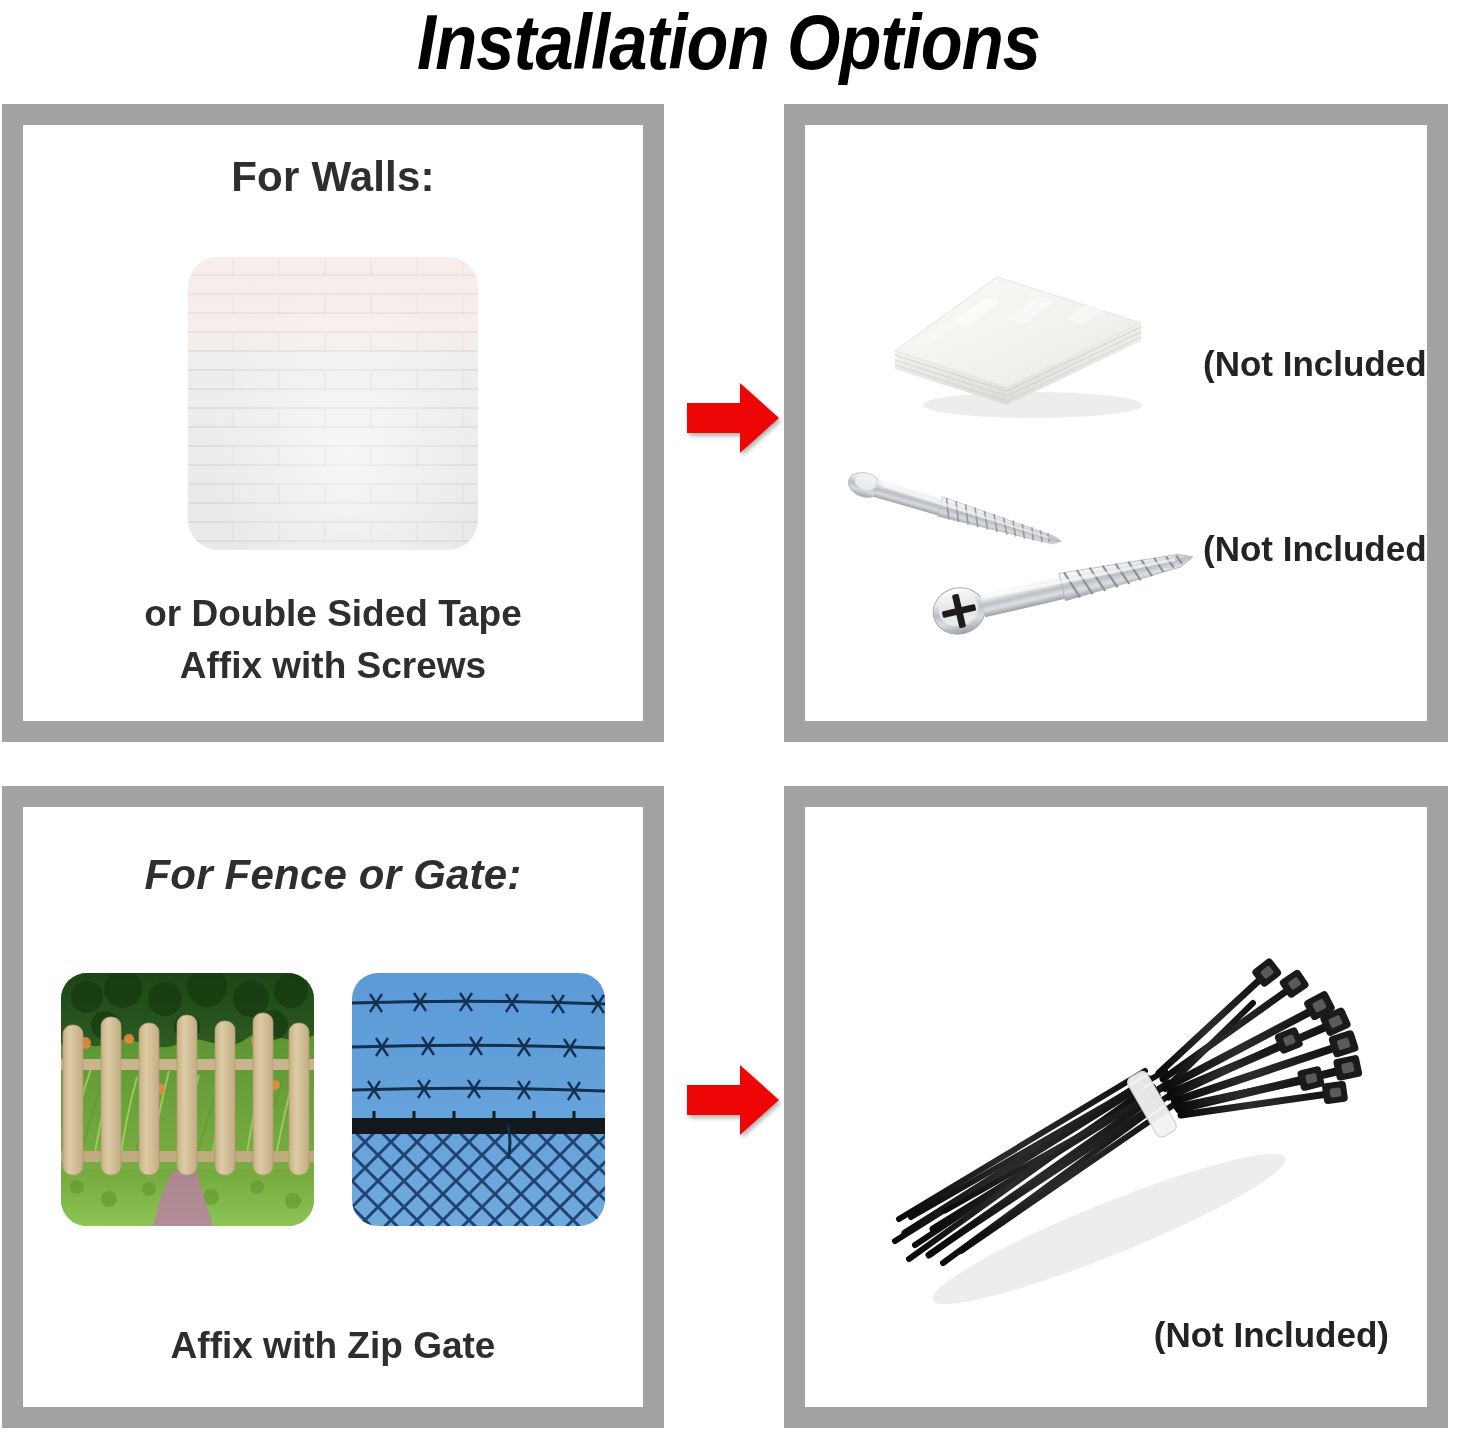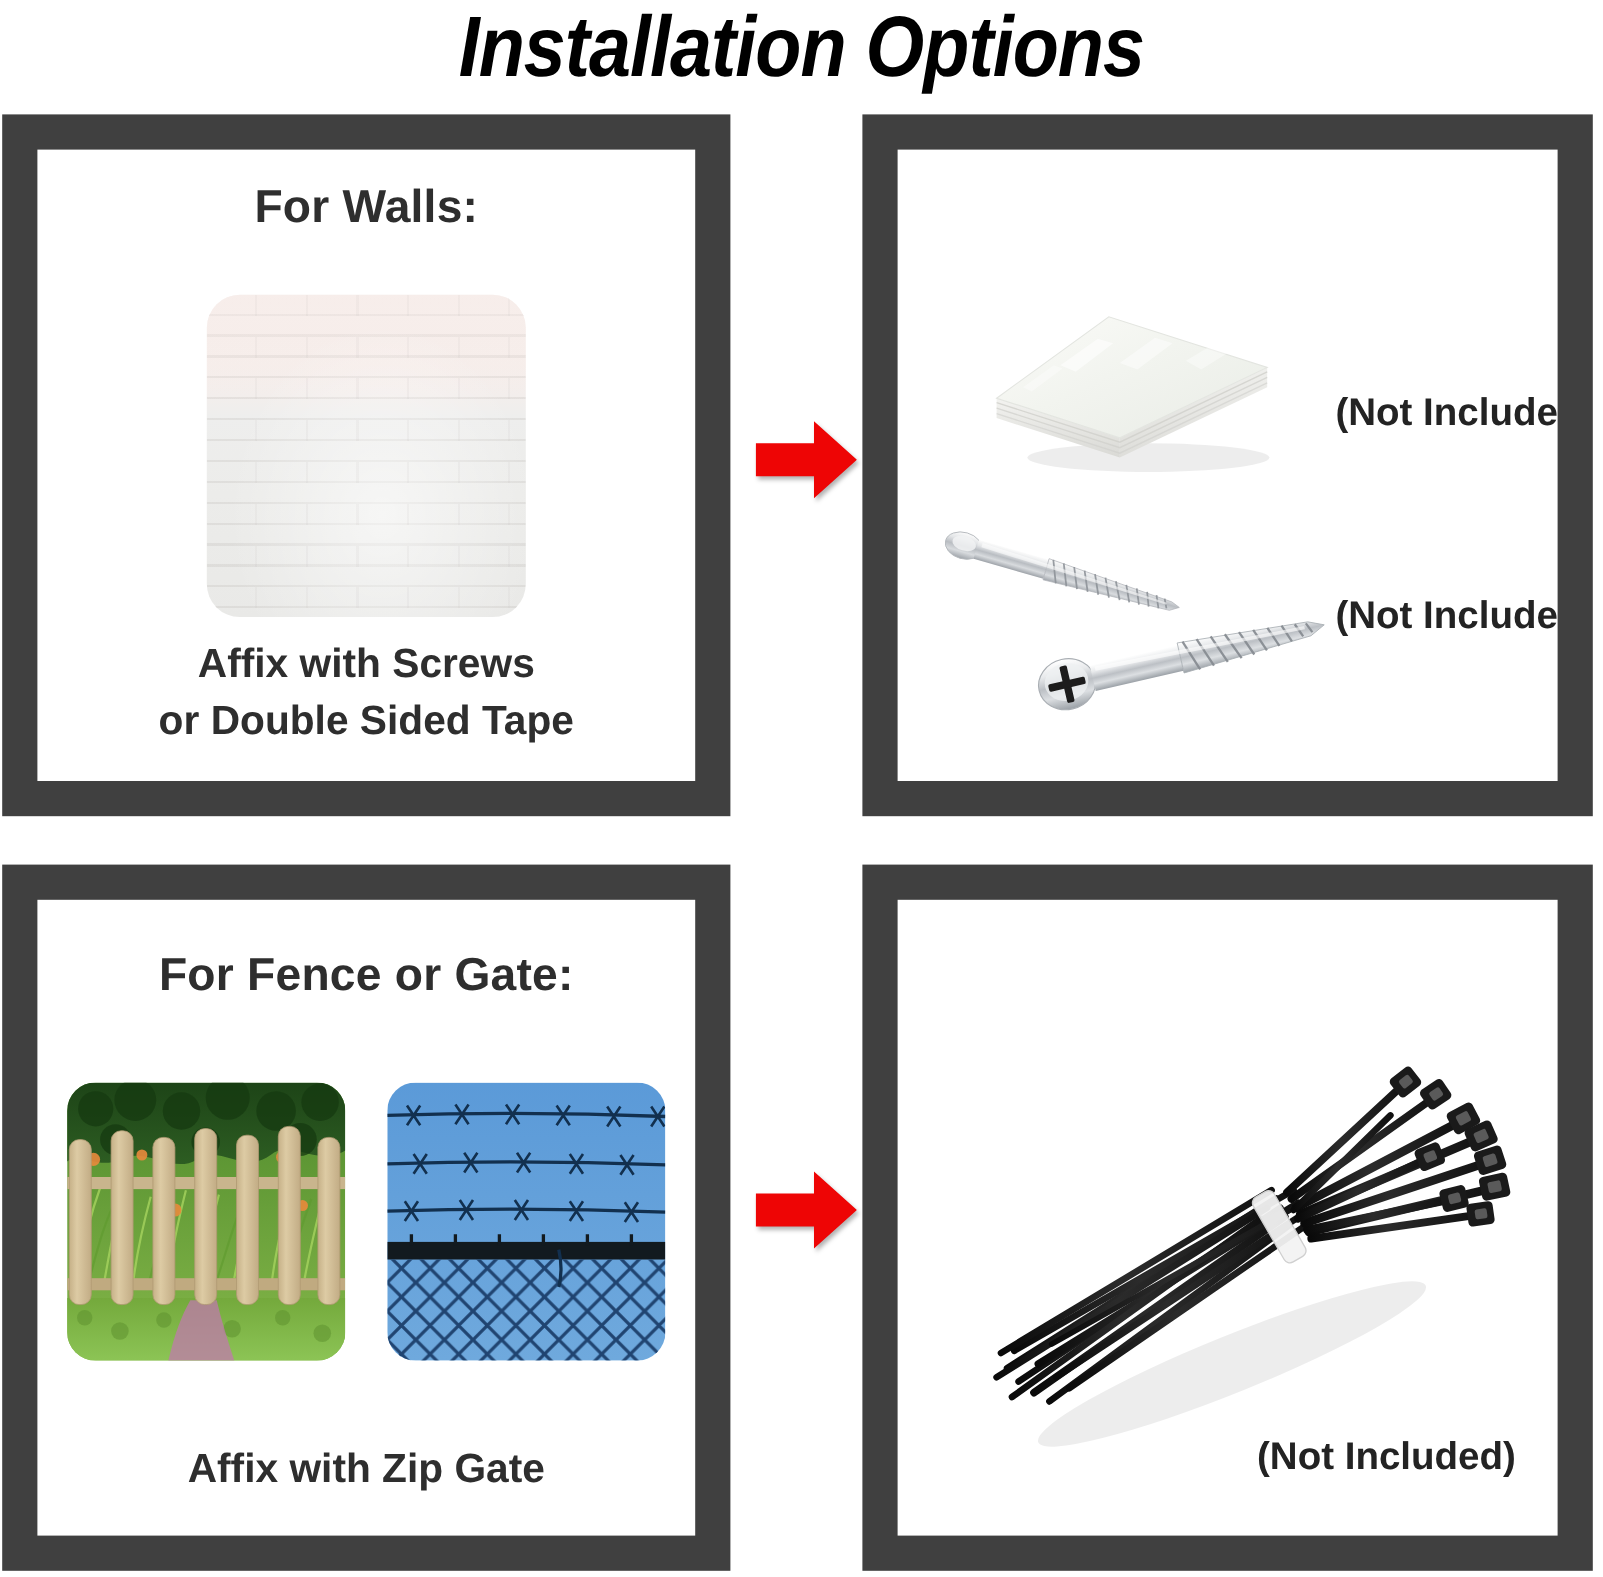--- a/index.html
+++ b/index.html
@@ -35,22 +35,22 @@
     letter-spacing: -1px;
     color: #000000;
     transform: scaleX(0.88);
     transform-origin: center center;
     white-space: nowrap;
   }
 
   
   .panel {
     position: absolute;
-    background: #404040;
-    padding: 32px;
+    background: #a3a3a3;
+    padding: 21px;
   }
   .panel-inner {
     width: 100%;
     height: 100%;
     background: #ffffff;
     position: relative;
     overflow: hidden;
   }
 
   #panel-walls     { left: 2px;   top: 104px;  width: 662px; height: 638px; }
@@ -62,21 +62,21 @@
   .panel-heading {
     position: absolute;
     left: 0; right: 0;
     text-align: center;
     font-size: 42px;
     font-weight: bold;
     color: #2e2e2e;
     letter-spacing: 0.2px;
   }
   #heading-walls { top: 28px; }
-  #heading-fence { top: 44px; }
+  #heading-fence { top: 44px; font-style: italic; }
 
   .panel-caption {
     position: absolute;
     left: 0; right: 0;
     text-align: center;
     font-size: 37px;
     font-weight: bold;
     color: #2e2e2e;
     line-height: 1.42;
   }
@@ -210,22 +210,22 @@
   <div class="panel" id="panel-walls">
     <div class="panel-inner">
 
       <div class="panel-heading" id="heading-walls">For Walls:</div>
 
       <div class="wall-photo">
         <div class="wall-shade"></div>
       </div>
 
       <div class="panel-caption" id="caption-walls">
+        <div>or Double Sided Tape</div>
         <div>Affix with Screws</div>
-        <div>or Double Sided Tape</div>
       </div>
 
     </div>
   </div>
 
   <div class="arrow" id="arrow-top">
     <svg viewBox="0 0 92 74" xmlns="http://www.w3.org/2000/svg" aria-hidden="true">
       <path d="M0 22 L53 22 L53 2 L92 37 L53 72 L53 52 L0 52 Z" fill="#ee0505"></path>
     </svg>
   </div>

